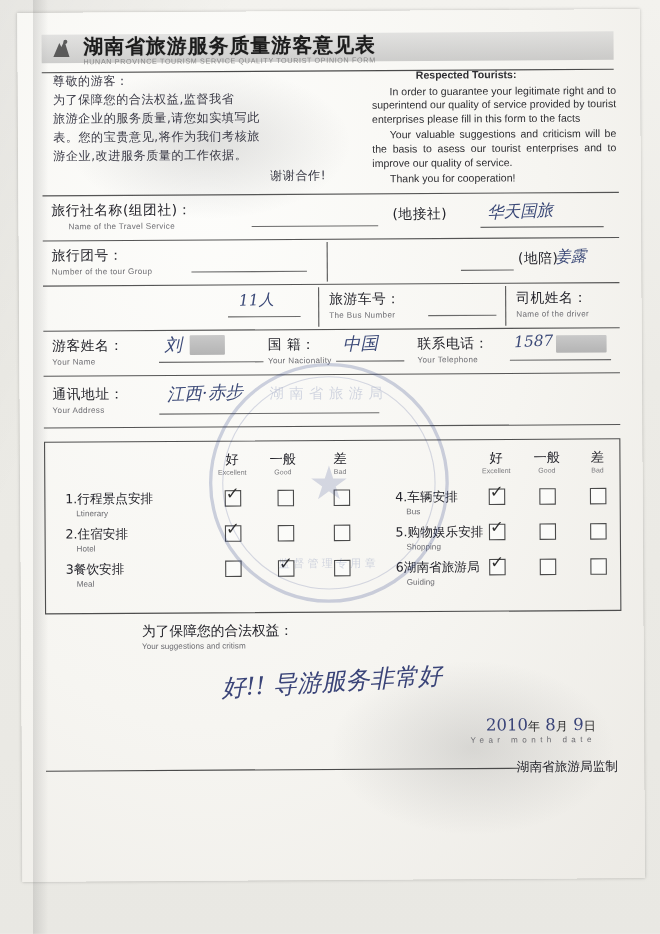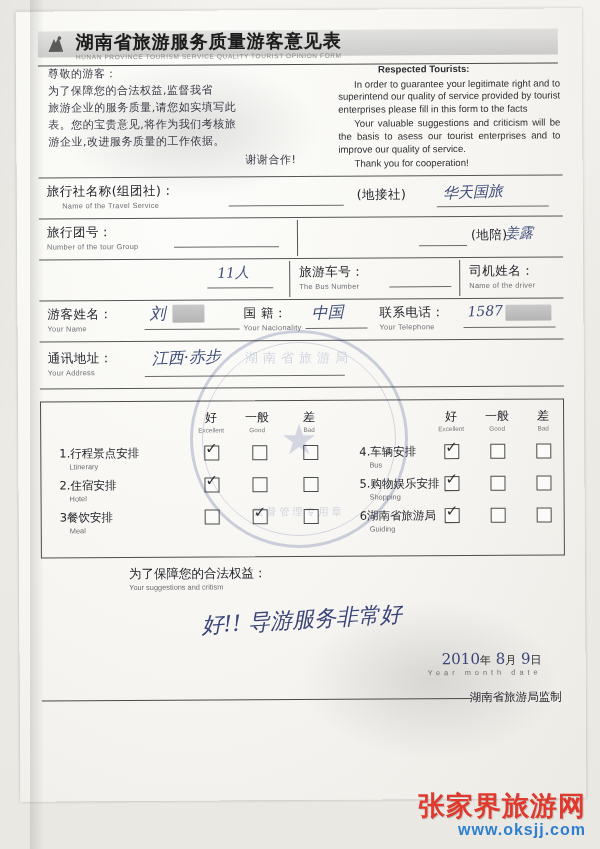--- a/index.html
+++ b/index.html
@@ -581,17 +581,13 @@
     </div>
 
   </div>
 
   <div id="seal">
     <div class="txt-top">湖南省旅游局</div>
     <div class="star">★</div>
     <div class="txt-bot">监督管理专用章</div>
   </div>
 
-  <div id="brand">
-    <div class="cn">张家界旅游网</div>
-    <div class="url">www.oksjj.com</div>
-  </div>
 </div>
 
 </body></html>

